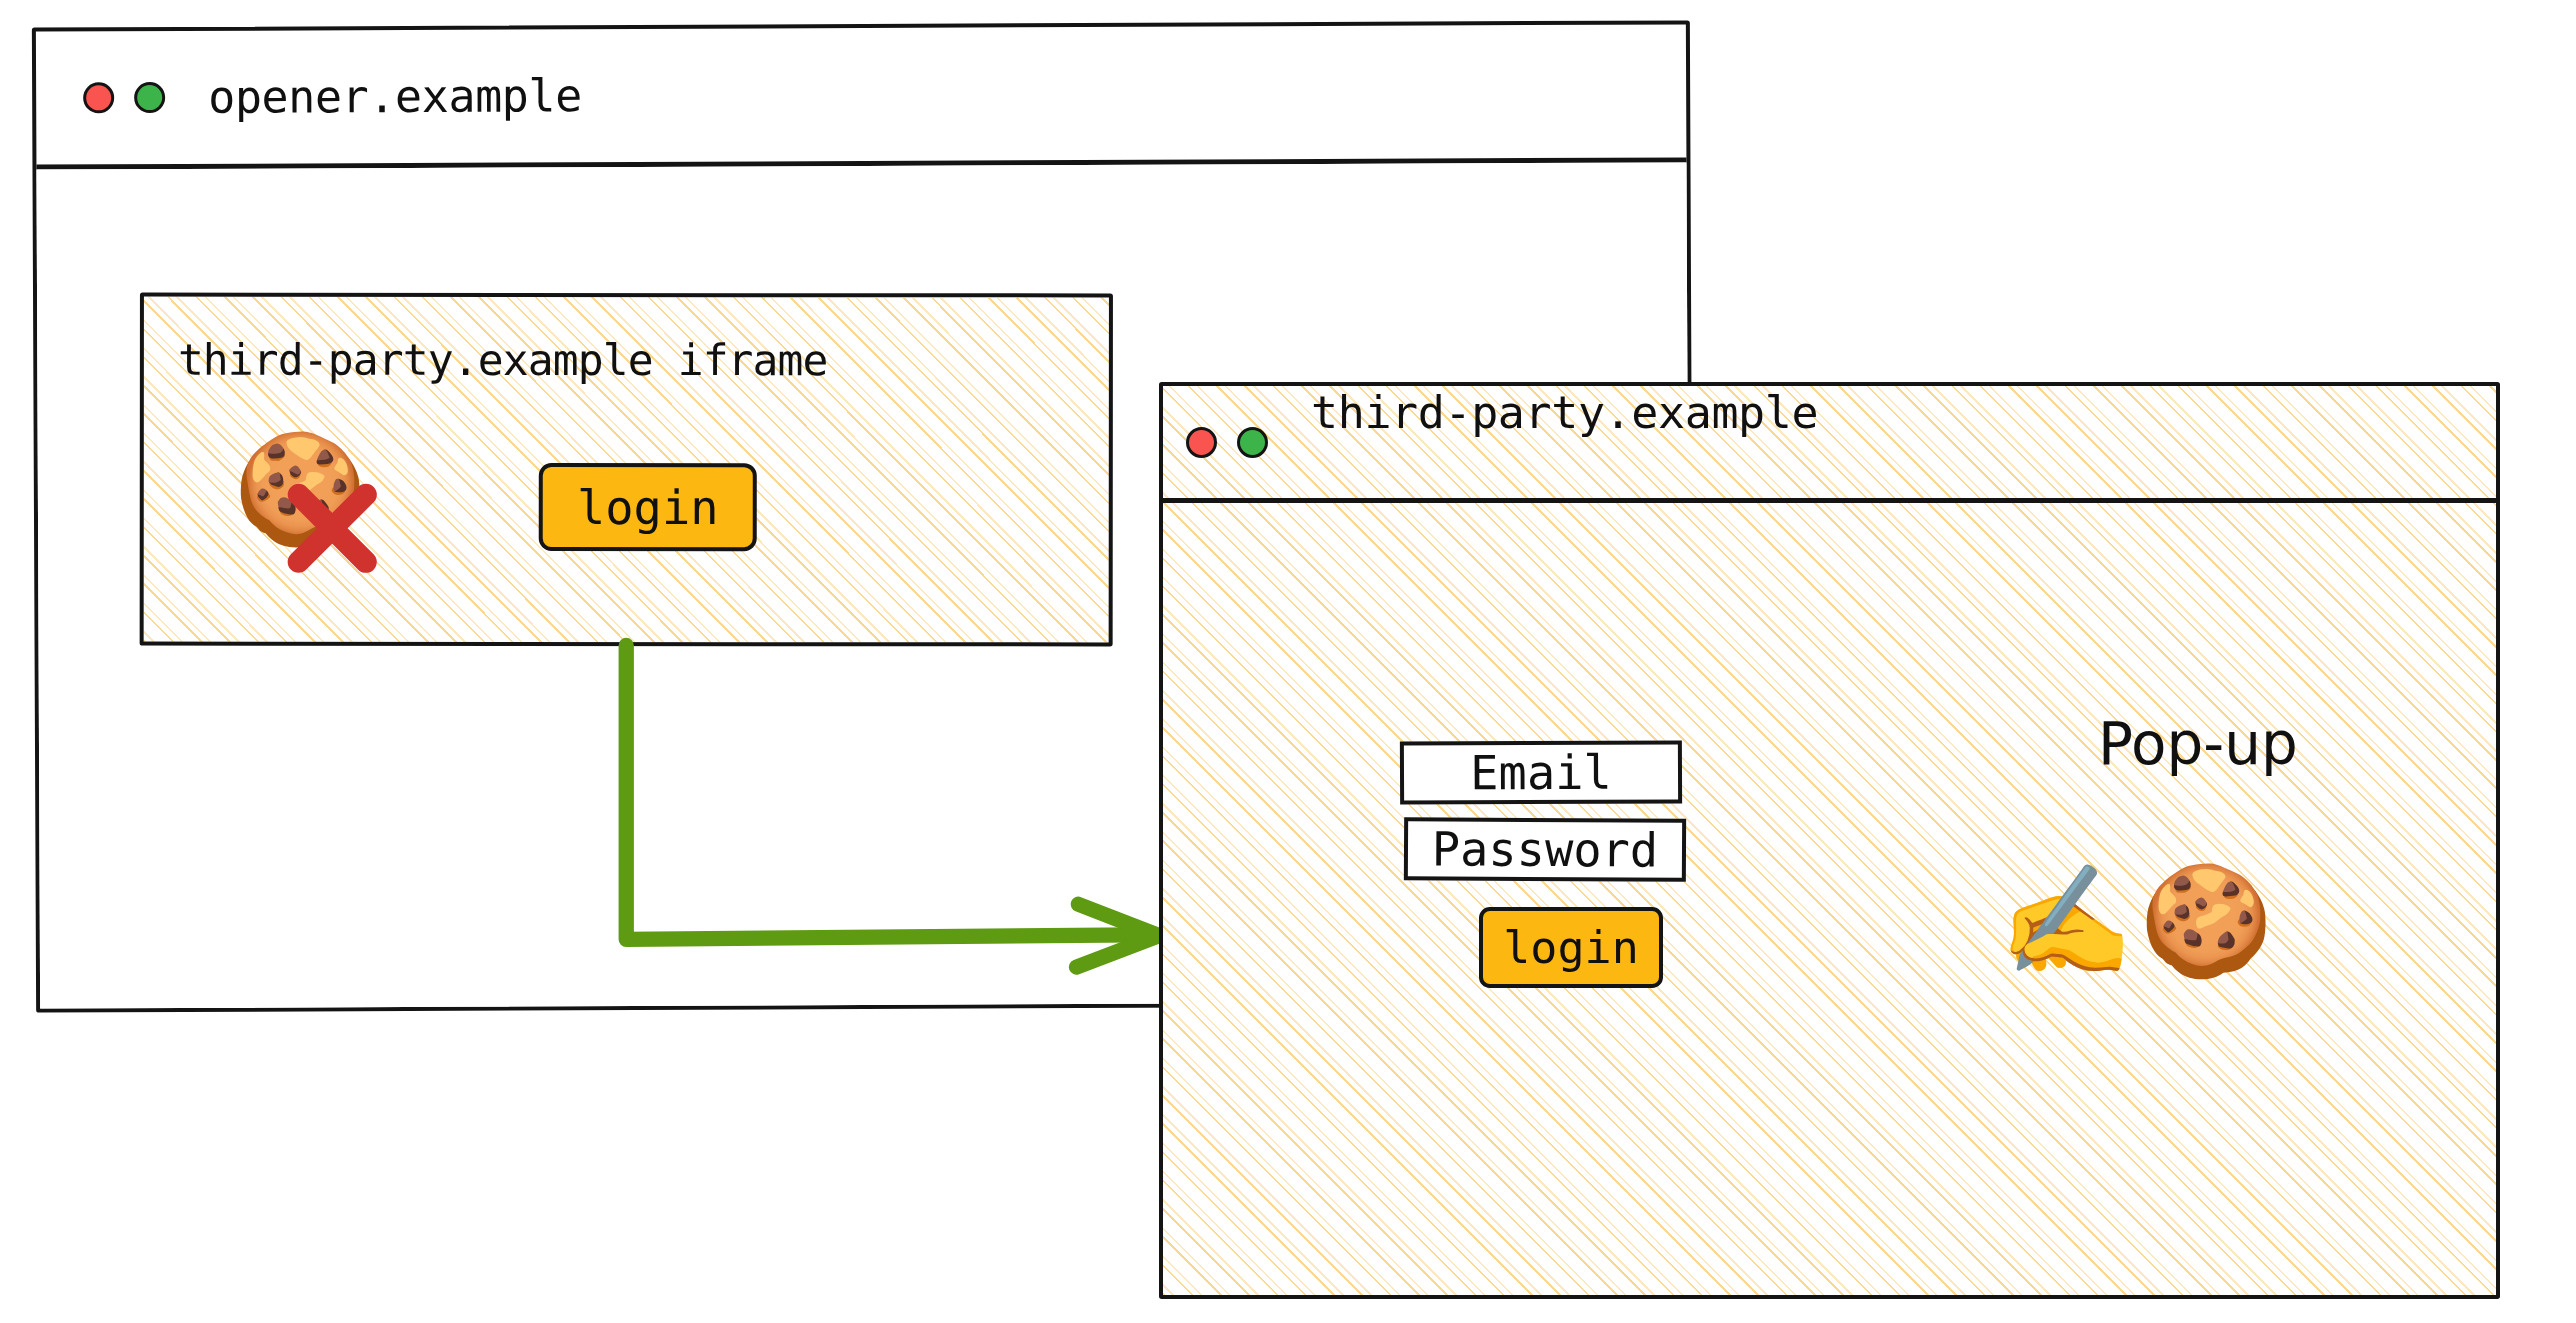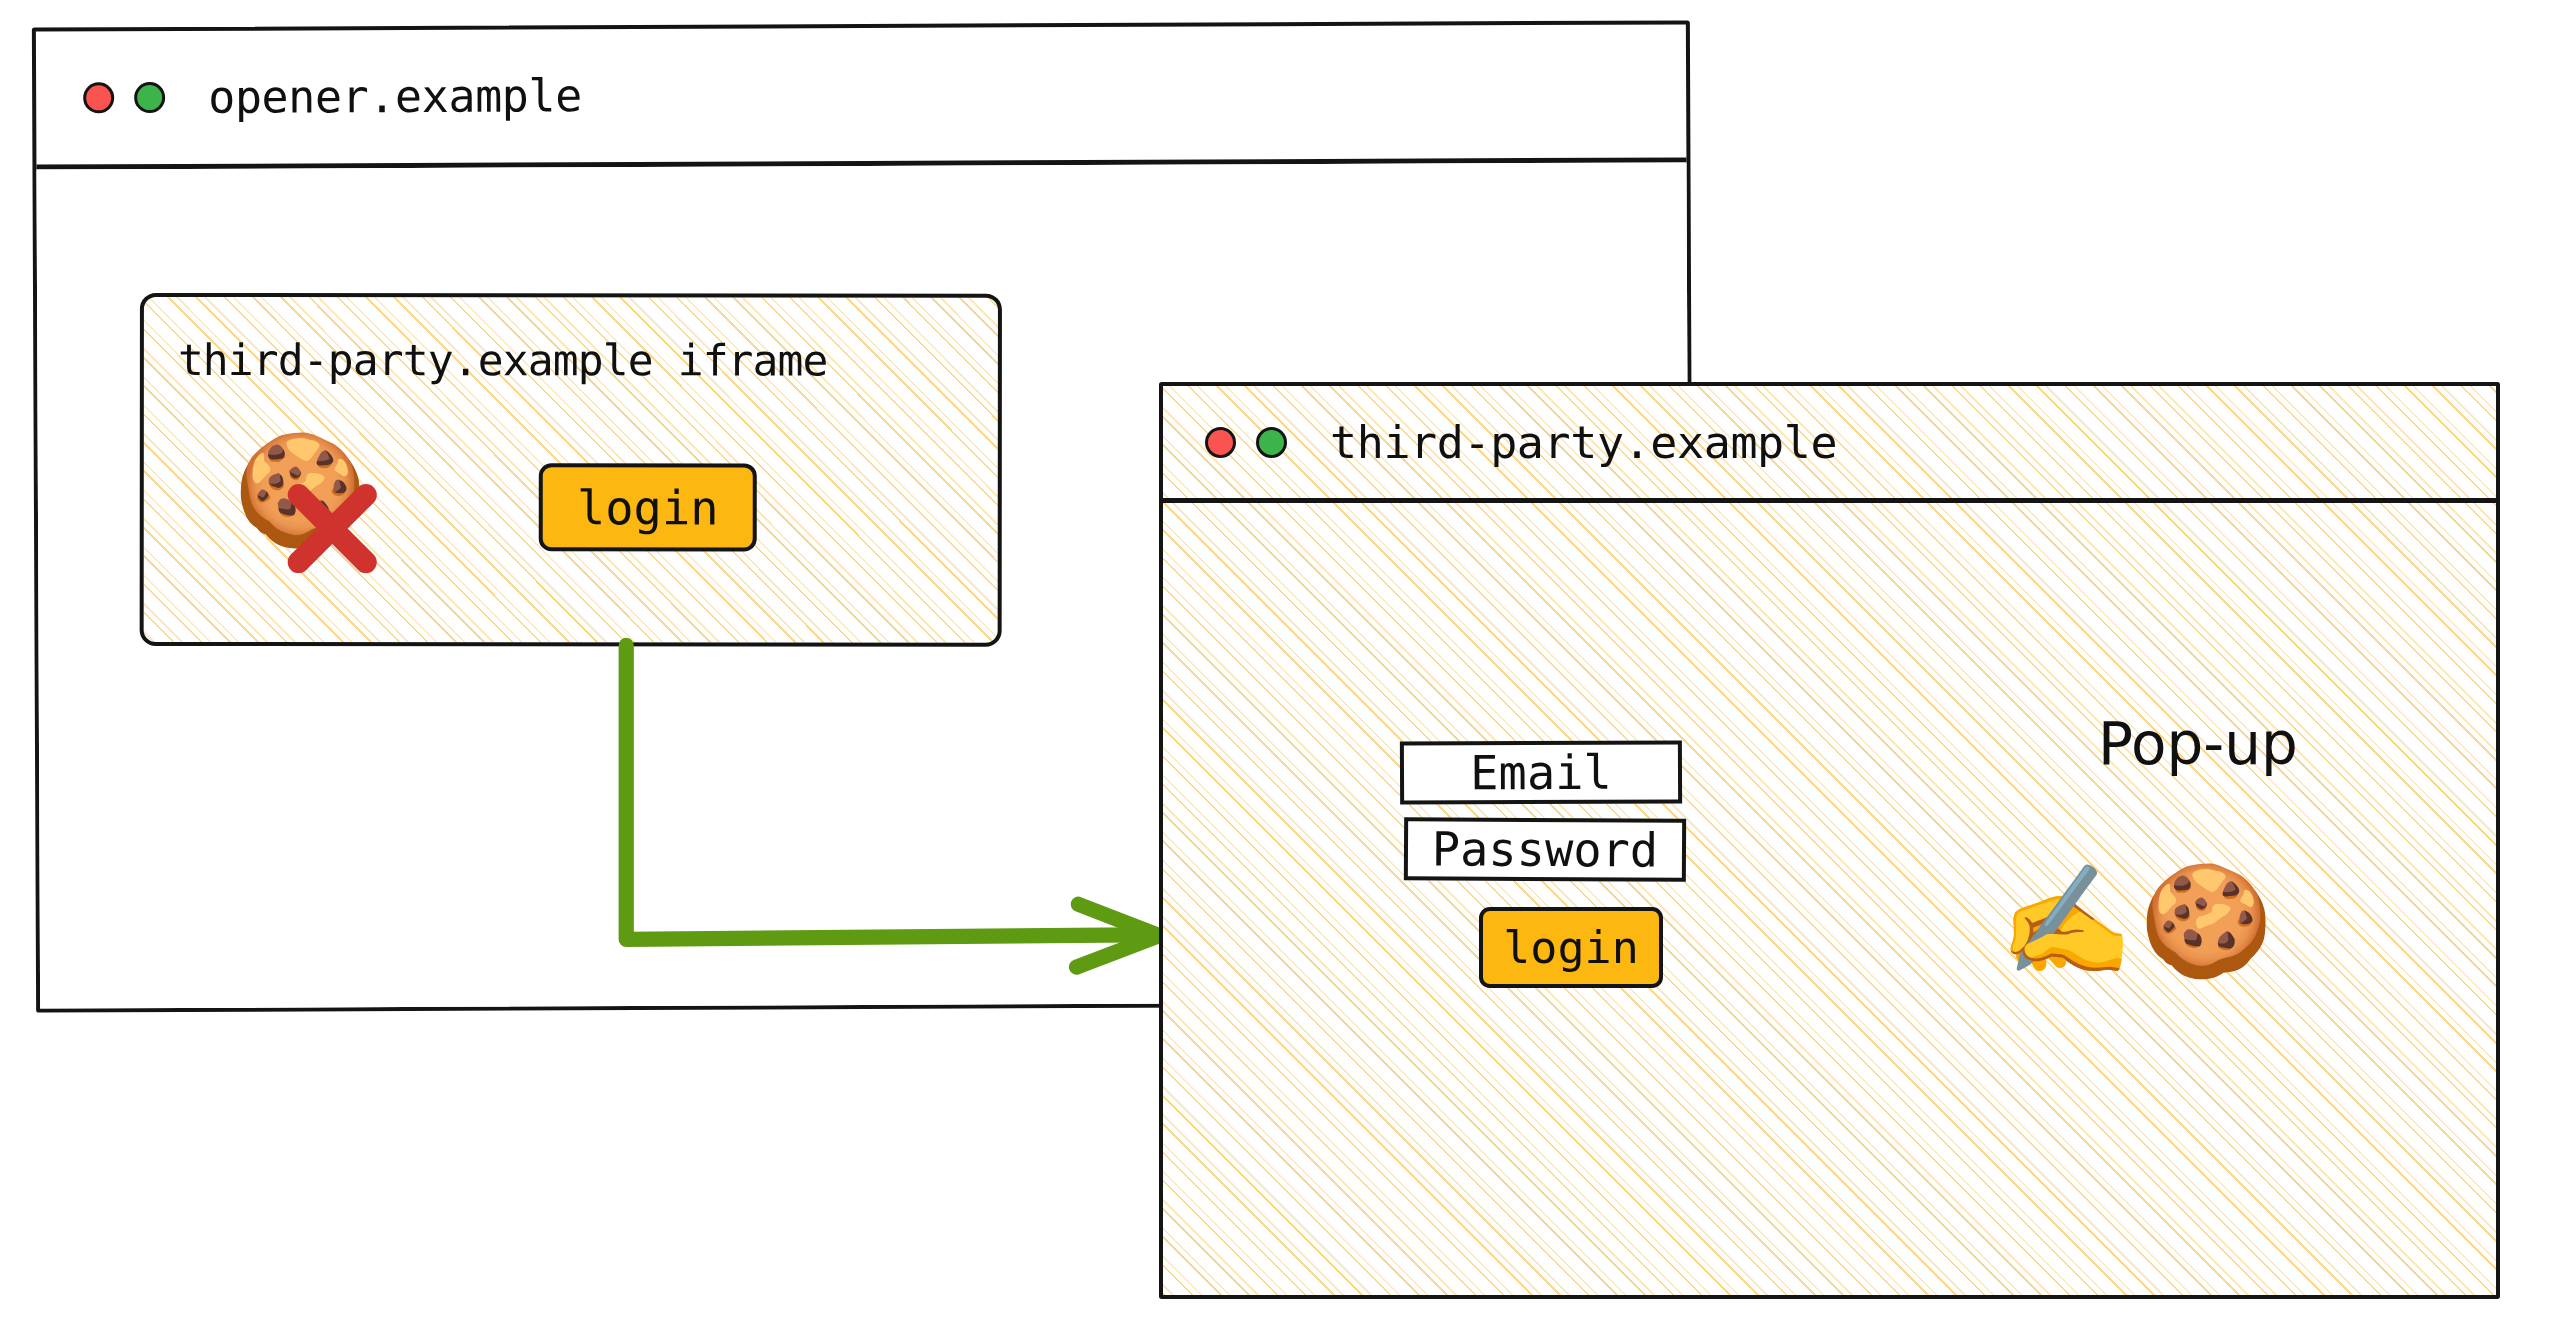--- a/index.html
+++ b/index.html
@@ -87,24 +87,23 @@
     letter-spacing: -0.4px;
     white-space: nowrap;
     font-family: "DejaVu Sans Mono", "Liberation Mono", monospace;
   }
 
   
   #iframe-box {
     position: absolute;
     left: 102px;
     top: 126px;
-    width: 862px;
+    width: 973px;
     height: 353px;
     box-sizing: border-box;
-    border-radius: 16px;
   }
   #iframe-title {
     position: absolute;
     left: 34px;
     top: 38px;
     font-size: 43px;
     color: #101010;
     white-space: nowrap;
     font-family: "DejaVu Sans Mono", "Liberation Mono", monospace;
     letter-spacing: -0.9px;
@@ -175,22 +174,21 @@
     z-index: 4;
   }
   #popup-titlebar {
     position: absolute;
     left: 0; top: 0;
     width: 100%;
     height: 117px;
     box-sizing: border-box;
     border-bottom: 5.4px solid #141414;
     display: flex;
-    align-items: center;
-    padding-left: 42px;
+    padding-left: 23px;
   }
   #popup-body {
     position: absolute;
     left: 0; top: 117px; right: 0; bottom: 0; padding-left: 25px;
   }
 
   .field {
     position: absolute;
     background: #ffffff;
     border: 4.5px solid #141414;

